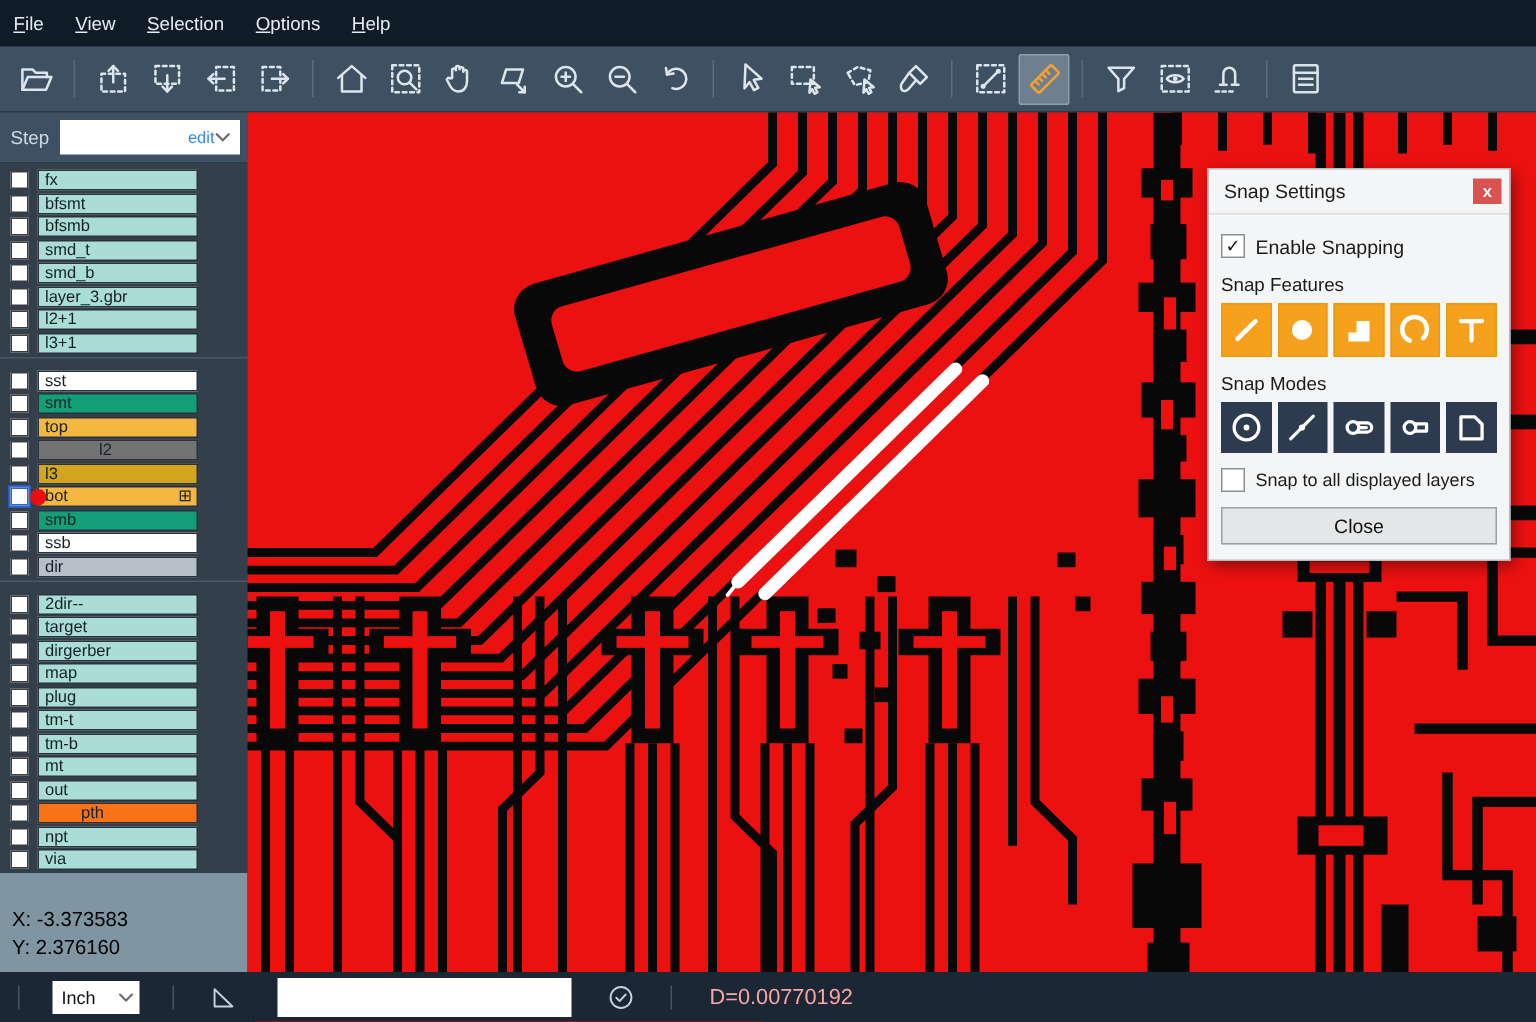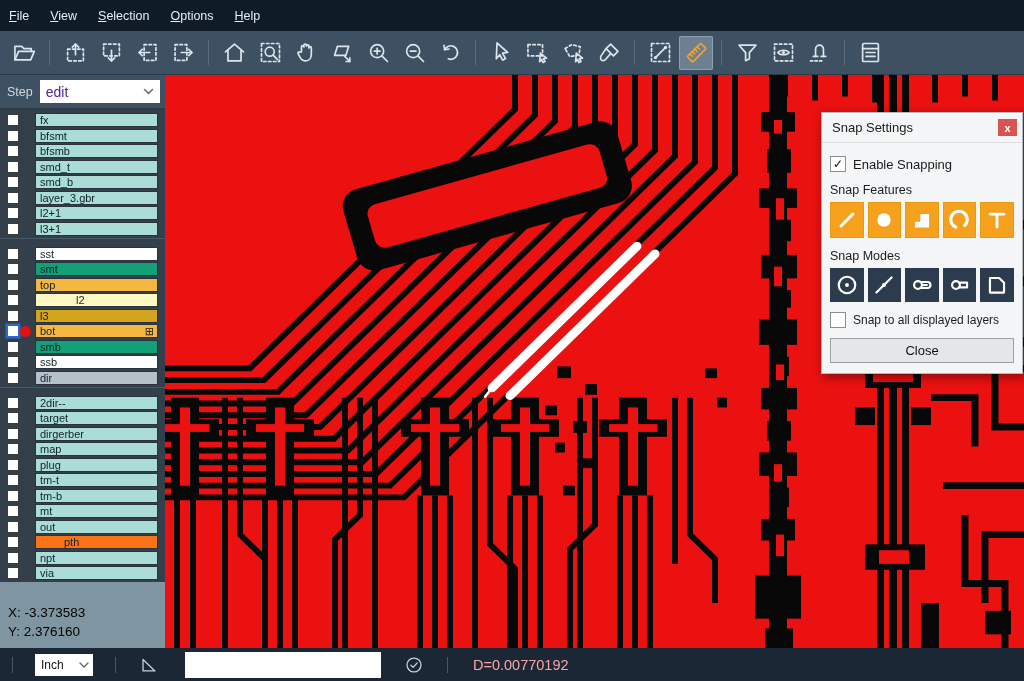--- a/index.html
+++ b/index.html
@@ -17,38 +17,38 @@
   .tb-btn svg{width:27px;height:27px;stroke:#dce5ec;fill:none;stroke-width:1.5;stroke-linecap:round;stroke-linejoin:round}
   .tb-btn.active{background:#6e8090;box-shadow:inset 0 0 0 1px #8da0ae}
   .tb-sep{width:1px;height:25px;background:#5c6c7a;margin:0 7px}
 
   .main{flex:1;display:flex;min-height:0}
 
   
   .sidebar{width:165px;flex:none;background:#333f4b;display:flex;flex-direction:column}
   .step-row{height:33px;background:#3e5163;display:flex;align-items:center;padding:0 5px 0 7px;gap:7px;flex:none;border-bottom:1px solid #2c3a46}
   .step-label{color:#cfd9e1;font-size:12.5px}
-  .step-select{flex:1;height:23px;background:#fff;display:flex;align-items:center;justify-content:space-between;padding:0 6px;font-size:14px;color:#4c1d95}
+  .step-select{flex:1;height:23px;background:#fff;display:flex;align-items:center;justify-content:flex-end;padding:0 6px;font-size:11px;color:#3b82f6}
   .layers{padding-top:4px}
   .layer-row{display:flex;align-items:center;height:14px;margin-bottom:1.5px;position:relative}
   .layer-cb{width:10px;height:10px;background:#fff;border:1.5px solid #3c3c3c;margin-left:7px;flex:none}
   .layer-cb.selected{border-color:#2f66d0;box-shadow:0 0 0 1.5px #2f66d0}
   .layer-dot{position:absolute;left:20px;top:1.5px;width:11px;height:11px;border-radius:50%;background:#e90f0f;z-index:2}
-  .layer-bar{margin-left:16px;width:123px;height:14px;display:flex;align-items:center;justify-content:space-between;padding:0 3px 0 4px;font-size:11px;color:#13202b;box-sizing:border-box;border:0.5px solid #2a333d}
+  .layer-bar{margin-left:6px;width:107px;height:14px;display:flex;align-items:center;justify-content:space-between;padding:0 3px 0 4px;font-size:11px;color:#13202b;box-sizing:border-box;border:0.5px solid #2a333d}
   .grid-glyph{font-size:11px;line-height:1;color:#222}
   .group-gap{height:5px;border-top:1px solid #4a5966;margin:2px 0 3px}
   .coords{flex:1;background:#7f95a1;display:flex;flex-direction:column;justify-content:flex-end;padding:0 0 9px 8px;gap:4px}
   .coords div{color:#000000;font-size:13.5px}
 
   
   .canvas{flex:1;position:relative;min-width:0;background:#ec1111}
   .art{position:absolute;inset:0;width:100%;height:100%;display:block}
 
   
-  .dialog{position:absolute;left:656px;top:37px;width:200px;background:#f4f5f6;border:1px solid #b5babf;box-shadow:2px 3px 10px rgba(0,0,0,.45);color:#1b1b1b}
+  .dialog{position:absolute;left:640px;top:37px;width:200px;background:#f4f5f6;border:1px solid #b5babf;box-shadow:2px 3px 10px rgba(0,0,0,.45);color:#1b1b1b}
   .dlg-title{display:flex;align-items:center;justify-content:space-between;padding:6px 5px 6px 10px;border-bottom:1px solid #dcdcdc;font-size:13px}
   .dlg-close{width:19px;height:17px;background:#d9534f;color:#fff;display:flex;align-items:center;justify-content:center;font-size:11px;font-weight:bold;cursor:default}
   .dlg-body{padding:7px 8px 10px}
   .chk-row{display:flex;align-items:center;gap:7px;margin:6px 0 2px;font-size:13px}
   .chk{width:14px;height:14px;background:#fff;border:1px solid #8b9096;display:flex;align-items:center;justify-content:center;font-size:12px;color:#111;flex:none;line-height:1}
   .dlg-label{margin:11px 0 5px;font-size:12.5px}
   .btn-row{display:flex;gap:4px}
   .dlg-ibtn{width:34px;height:34px;display:flex;align-items:center;justify-content:center}
   .dlg-ibtn.feat{background:#f5a11d;border:1px solid #e79b0e}
   .dlg-ibtn.mode{background:#2c3b4d}
@@ -306,21 +306,21 @@
             </div>
           </div>
           <div class="layer-row">
             <span class="layer-cb"></span>
             <div class="layer-bar" style="background: rgb(244, 183, 63);">
               <span>top</span>
             </div>
           </div>
           <div class="layer-row">
             <span class="layer-cb"></span>
-            <div class="layer-bar" style="background: #fef9c3; padding-left: 40px;">
+            <div class="layer-bar" style="background: #737373; padding-left: 40px;">
               <span>l2</span>
             </div>
           </div>
           <div class="layer-row">
             <span class="layer-cb"></span>
             <div class="layer-bar" style="background: rgb(211, 165, 28);">
               <span>l3</span>
             </div>
           </div>
           <div class="layer-row">

